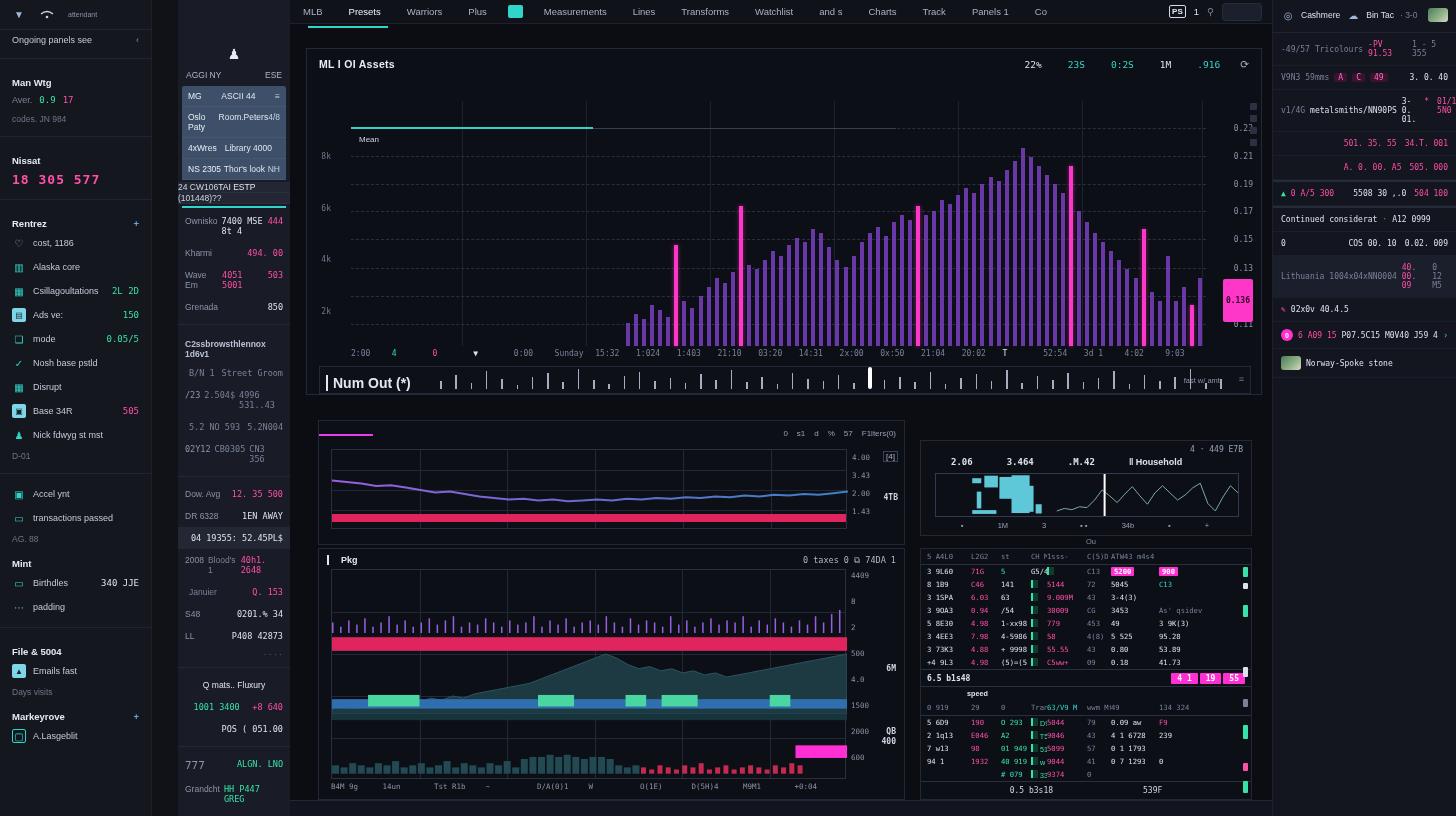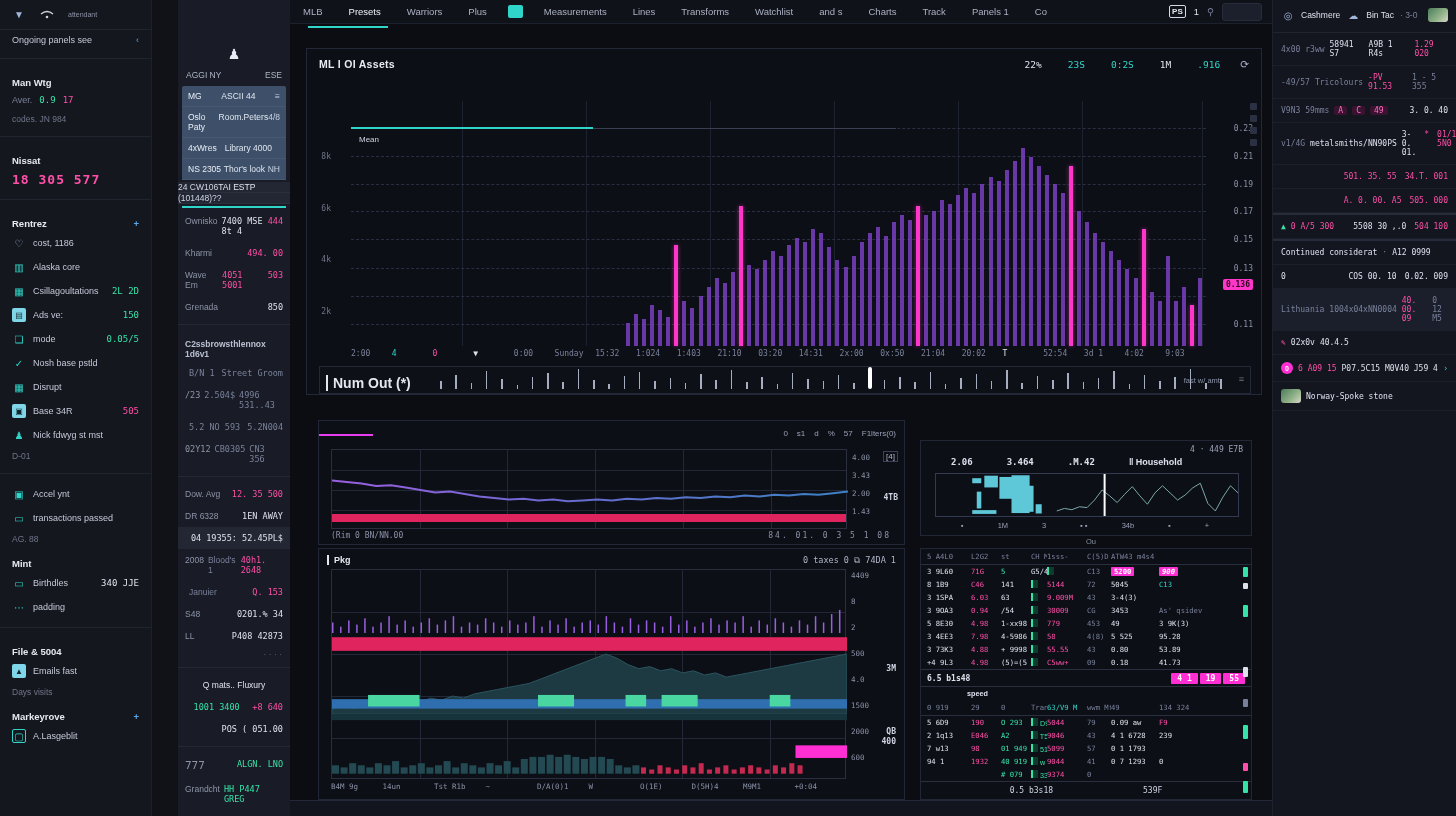--- a/index.html
+++ b/index.html
@@ -66,21 +66,21 @@
   .plot { position:absolute; left:44px; top:52px; width:855px; height:245px; }
   .vgrid { position:absolute; top:0; bottom:0; width:1px; background:#1d2230; }
   .hgrid { position:absolute; left:0; right:0; border-top:1px dashed #2a2f40; }
   .bar { position:absolute; bottom:0; width:4px; background:#7b3fc0; opacity:.85;}
   .bar.hl { background:#ff37c8; opacity:1; box-shadow:0 0 4px #ff37c880; }
   .meanline { position:absolute; height:2px; background:#2fd5c8; }
   .meanline2 { position:absolute; height:1px; background:#3a3f52; }
   .mean-label { position:absolute; font-size:8px; color:#cfd5e2; }
   .yaxis-r { position:absolute; right:8px; top:52px; width:40px; height:245px; font-size:8px; color:#8a92a6; }
   .yaxis-r span { position:absolute; right:0; }
-  .ytag { position:absolute; right:0; background:#ff37c8; color:#2b0020; padding:1px 3px; border-radius:2px; font-weight:bold;}
+  .ytag { position:absolute; right:0; background:#ff37c8; color:#2b0020; padding:17px 3px; border-radius:2px; font-weight:bold;}
   .yaxis-l { position:absolute; left:24px; top:52px; height:245px; font-size:8px; color:#6d7589;}
   .yaxis-l span { position:absolute; right:0; }
   .xlabels { position:absolute; left:44px; top:300px; width:855px; font-size:8px; color:#8a92a6; }
   .xlabels span { position:absolute; }
   .tool-rail { position:absolute; right:4px; top:54px; display:flex; flex-direction:column; gap:5px; }
   .tool-rail i { width:7px; height:7px; background:#2b3142; border-radius:1px; }
   .scrubber { position:absolute; left:12px; top:317px; width:932px; height:28px; border:1px solid #232838; background:#0e1018; }
   .scrub-label { position:absolute; left:6px; top:8px; font-size:14px; color:#e3e7ef; font-weight:bold; border-left:2px solid #e3e7ef; padding-left:5px;}
   .scrub-right { position:absolute; right:28px; top:9px; font-size:7.5px; color:#8a92a6; }
   .scrub-menu { position:absolute; right:6px; top:7px; color:#6d7589; font-size:9px;}
@@ -96,21 +96,21 @@
   .mu-grid-v { position:absolute; top:0; bottom:0; width:1px; background:#232838; }
   .mu-grid-h { position:absolute; left:0; right:0; height:1px; background:#232838; }
   .mu-band { position:absolute; left:0; right:0; background:#e0245e; }
   .mu-ylab { position:absolute; left:533px; width:40px; font-size:7.5px; color:#8a92a6;}
   .mu-foot { position:absolute; left:12px; bottom:4px; font-size:8px; color:#8a92a6; width:560px; display:flex; }
   .mu-foot .fr { margin-left:auto; letter-spacing:2px;}
   .mu-corner { position:absolute; right:6px; top:30px; font-size:8px; color:#aeb5c6; border:1px solid #3a4156; padding:0 2px;}
   .mu-side { position:absolute; right:6px; top:72px; font-size:8px; color:#cfd5e2; font-weight:bold;}
 
   .mid-lower { left:318px; top:548px; width:587px; height:252px; }
-  .ml-head { position:absolute; left:8px; top:6px; font-size:9px; color:#e3e7ef; font-weight:bold; border-left:2px solid #e3e7ef; padding-left:5px;}
+  .ml-head { position:absolute; left:8px; top:6px; font-size:9px; color:#e3e7ef; font-weight:bold; border-left:2px solid #e3e7ef; padding-left:12px;}
   .ml-hr { position:absolute; right:8px; top:6px; font-size:8.5px; color:#aeb5c6;}
   .ml-plot { position:absolute; left:12px; top:20px; width:515px; height:210px; border:1px solid #2a2f40;}
   .ml-ylab { position:absolute; left:532px; width:42px; font-size:7.5px; color:#8a92a6;}
   .ml-xlab { position:absolute; left:12px; top:233px; width:515px; font-size:7.5px; color:#8a92a6;}
   .ml-xlab span { position:absolute; top:0;text-align:right;}
   .ml-side { position:absolute; right:8px; font-size:8px; color:#cfd5e2; font-weight:bold;}
 
   .depth { left:920px; top:440px; width:332px; height:96px; }
   .dp-corner { position:absolute; right:8px; top:4px; font-size:8px; color:#9aa1b4;}
   .dp-head { position:absolute; left:30px; top:16px; display:flex; gap:34px; font-size:9px; color:#dde1ec; font-weight:bold;}
@@ -669,24 +669,20 @@
               <stop offset="0.45" stop-color="#6a6ad0"></stop>
               <stop offset="1" stop-color="#3b82c4"></stop>
             </linearGradient>
           </defs>
           <polyline points="0,30.4 14.742857142857142,32 29.485714285714284,33.6 44.22857142857143,36 58.97142857142857,35.2 73.71428571428571,37.599999999999994 88.45714285714286,40 103.19999999999999,42.400000000000006 117.94285714285714,41.6 132.68571428571428,44 147.42857142857142,46.4 162.17142857142855,48 176.9142857142857,49.6 191.65714285714284,48.8 206.39999999999998,50.4 221.14285714285714,49.6 235.88571428571427,51.2 250.6285714285714,50.4 265.37142857142857,49.6 280.1142857142857,50.4 294.85714285714283,48.8 309.59999999999997,49.6 324.3428571428571,48 339.0857142857143,48.8 353.8285714285714,47.199999999999996 368.57142857142856,48 383.3142857142857,46.4 398.0571428571428,47.199999999999996 412.79999999999995,45.599999999999994 427.54285714285714,46.4 442.2857142857143,44.800000000000004 457.0285714285714,45.599999999999994 471.77142857142854,44 486.5142857142857,44.800000000000004 501.2571428571428,43.2 516,41.6" fill="none" stroke="url(#lg1)" stroke-width="2"></polyline>
         </svg>
       </div>
     <div id="mu-ylabs"></div>
     <span class="mu-corner">[4]</span>
     <span class="mu-side num">4TB</span>
-    <div class="mu-foot num">
-      <span>(Rim 0  BN/NN.00</span>
-      <span class="fr">84.  01.  0  3 5 1  08</span>
-    </div>
   <div class="mu-ylab num" style="top: 32px;">4.00</div>
       <div class="mu-ylab num" style="top: 50px;">3.43</div>
       <div class="mu-ylab num" style="top: 68px;">2.00</div>
       <div class="mu-ylab num" style="top: 86px;">1.43</div>
     </section>
 
   <section class="panel mid-lower">
     <div class="ml-head">Pkg</div>
     <div class="ml-hr num">0 taxes 0  ⧉  74DA 1</div>
     <div class="ml-plot" id="ml-plot">
@@ -847,21 +843,21 @@
         <span class="num" style="left: 463.5px;">+0:04</span>
       </div>
   <div class="ml-ylab num" style="top: 22px;">4409</div>
       <div class="ml-ylab num" style="top: 48px;">8</div>
       <div class="ml-ylab num" style="top: 74px;">2</div>
       <div class="ml-ylab num" style="top: 100px;">500</div>
       <div class="ml-ylab num" style="top: 126px;">4.0</div>
       <div class="ml-ylab num" style="top: 152px;">1500</div>
       <div class="ml-ylab num" style="top: 178px;">2000</div>
       <div class="ml-ylab num" style="top: 204px;">600</div>
-      <div class="ml-side num" style="top: 114.5px;">3M</div>
+      <div class="ml-side num" style="top: 114.5px;">6M</div>
       <div class="ml-side num" style="top: 177.5px;">QB</div>
       <div class="ml-side num" style="top: 188px;">400</div>
     </section>
 
   <section class="panel depth">
     <div class="dp-corner num">4 ·  449 E7B</div>
     <div class="dp-head" id="dp-head">
         <span class="num">2.06</span>
         <span class="num">3.464</span>
         <span class="num">.M.42</span>
@@ -905,21 +901,21 @@
           <span class="cell num" style="width: 48px; color: rgb(121, 129, 154);">ATW43 m4s4</span>
         </div>
         <div class="or-row ">
           <span class="cell num" style="width: 44px; color: rgb(221, 225, 236);">3 9L60</span>
           <span class="cell num" style="width: 30px; color: rgb(255, 79, 168);">71G</span>
           <span class="cell num" style="width: 30px; color: rgb(55, 226, 168);">5</span>
           <span class="cell num" style="width: 16px; color: rgb(221, 225, 236);">G5/42</span>
           <span class="cell" style="width: 40px;"><span class="gchip"></span></span>
           <span class="cell num" style="width: 24px; color: rgb(121, 129, 154);">C13</span>
           <span class="cell" style="width: 48px;"><span class="mchip num">5200</span></span>
-          <span class="cell" style="width: 60px; font-style: italic;"><span class="mchip num">900</span></span>
+          <span class="cell" style="width: 60px;"><span class="mchip num">900</span></span>
         </div>
         <div class="or-row ">
           <span class="cell num" style="width: 44px; color: rgb(221, 225, 236);">8 1B9</span>
           <span class="cell num" style="width: 30px; color: rgb(255, 79, 168);">C46</span>
           <span class="cell num" style="width: 30px; color: rgb(221, 225, 236);">141</span>
           <span class="cell" style="width: 16px;"><span class="gchip"></span></span>
           <span class="cell num" style="width: 40px; color: rgb(255, 79, 168);">5144</span>
           <span class="cell num" style="width: 24px; color: rgb(121, 129, 154);">72</span>
           <span class="cell num" style="width: 48px; color: rgb(221, 225, 236);">5045</span>
           <span class="cell num" style="width: 60px; color: rgb(47, 213, 200);">C13</span>
@@ -1080,29 +1076,20 @@
     <div class="rp-head">
       <span class="icn">◎</span>
       <span>Cashmere</span>
       <span class="icn">☁</span>
       <span>Bin Tac</span>
       <span class="c-d">· 3-0</span>
       <span class="rp-photo"></span>
     </div>
     <div id="rp-rows">
         <div class="rp-row">
-          <span class="num" style="color: rgb(121, 129, 154);">4x00</span>
-          <span class="num" style="color: rgb(121, 129, 154);">r3ww</span>
-          <span class="num" style="color: rgb(221, 225, 236);">58941 S7</span>
-          <span class="rgt">
-            <span class="num" style="color: rgb(221, 225, 236);">A9B 1 R4s</span>
-            <span class="num" style="color: rgb(255, 79, 168);">1.29 020</span>
-          </span>
-        </div>
-        <div class="rp-row">
           <span class="num" style="color: rgb(121, 129, 154);">-49/57</span>
           <span class="num" style="color: rgb(121, 129, 154);">Tricolours</span>
           <span class="rgt">
             <span class="num" style="color: rgb(255, 79, 168);">-PV 91.53</span>
             <span class="num" style="color: rgb(121, 129, 154);">1 - 5 355</span>
           </span>
         </div>
         <div class="rp-row">
           <span class="num" style="color: rgb(121, 129, 154);">V9N3</span>
           <span class="num" style="color: rgb(121, 129, 154);">59mms</span>

